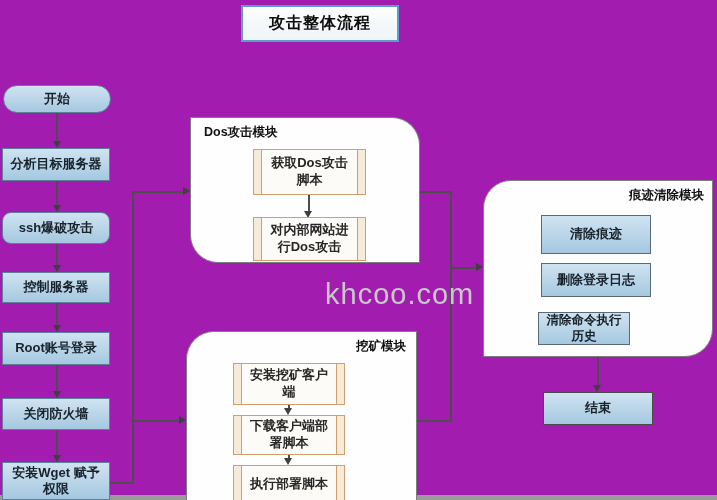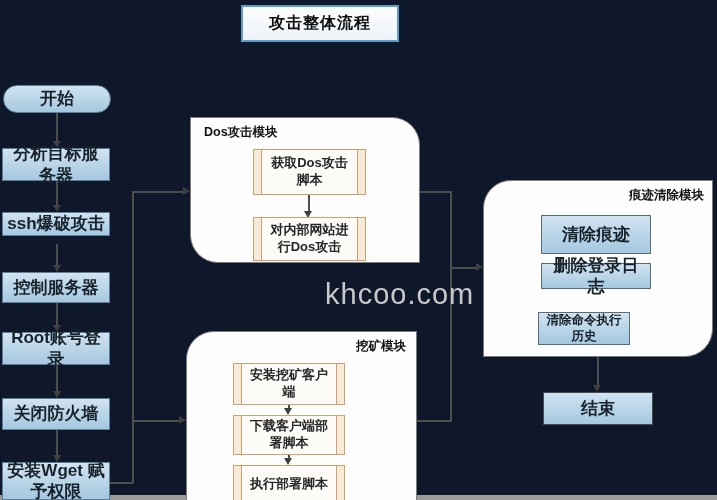--- a/index.html
+++ b/index.html
@@ -1,25 +1,25 @@
 <!DOCTYPE html>
 <html><head>
 <meta charset="utf-8">
 <style>
   html,body{margin:0;padding:0;}
   body{font-family:"Liberation Sans","DejaVu Sans",sans-serif;background:#ffffff;}
-  .page{position:relative;width:717px;height:500px;background:#0f172a;overflow:hidden;}
+  .page{position:relative;width:717px;height:500px;background:#a21caf;overflow:hidden;}
 
   
   .blue-node{
     position:absolute;z-index:2;
     background:linear-gradient(180deg,#d0e3f1 0%,#a5c8e0 100%);
     border:1.5px solid #5d7f97;
     display:flex;align-items:center;justify-content:center;
-    font-size:17px;font-weight:bold;color:#17222b;
+    font-size:13px;font-weight:bold;color:#17222b;
     text-align:center;line-height:1.25;box-sizing:border-box;padding:0 4px;
   }
   .stadium{border-radius:14px;}
 
   
   .module{
     position:absolute;z-index:0;background:#fefefe;
     border:1.5px solid #7d7d7d;box-sizing:border-box;
   }
   .module .mlabel{
@@ -72,21 +72,21 @@
 
   <div class="title-box">
     <span>攻击整体流程</span>
   </div>
 
   <div class="watermark">khcoo.com</div>
   <div class="bottom-edge"></div>
 
   <div class="blue-node stadium" style="left:3px;top:85px;width:108px;height:28px;">开始</div>
   <div class="blue-node" style="left:2px;top:148px;width:108px;height:33px;">分析目标服务器</div>
-  <div class="blue-node" style="left:2px;top:212px;width:108px;height:24px;">ssh爆破攻击</div>
+  <div class="blue-node" style="left:2px;top:212px;width:108px;height:32px;border-radius:9px;">ssh爆破攻击</div>
   <div class="blue-node" style="left:2px;top:272px;width:108px;height:31px;">控制服务器</div>
   <div class="blue-node" style="left:2px;top:332px;width:108px;height:33px;">Root账号登录</div>
   <div class="blue-node" style="left:2px;top:398px;width:108px;height:32px;">关闭防火墙</div>
   <div class="blue-node" style="left:2px;top:462px;width:108px;height:38px;">安装Wget 赋予权限</div>
 
   <div class="ln" style="left:56px;top:113px;width:1.5px;height:28px;"></div>
   <div class="ah-d" style="left:53px;top:141px;"></div>
   <div class="ln" style="left:56px;top:181px;width:1.5px;height:24px;"></div>
   <div class="ah-d" style="left:53px;top:205px;"></div>
   <div class="ln" style="left:56px;top:244px;width:1.5px;height:21px;"></div>
@@ -147,21 +147,21 @@
   <div class="ln" style="left:420px;top:191px;width:32px;height:1.5px;"></div>
   <div class="ln" style="left:450px;top:191px;width:1.5px;height:230px;"></div>
   <div class="ln" style="left:417px;top:420px;width:35px;height:1.5px;"></div>
   <div class="ln" style="left:451px;top:267px;width:25px;height:1.5px;"></div>
   <div class="ah-r" style="left:476px;top:263px;"></div>
 
   <div class="module" style="left:483px;top:180px;width:230px;height:177px;border-radius:28px 0 28px 0;">
     <span class="mlabel" style="right:8px;top:6px;">痕迹清除模块</span>
   </div>
   <div class="blue-node" style="left:541px;top:215px;width:110px;height:39px;border-color:#5a6b77;">清除痕迹</div>
-  <div class="blue-node" style="left:541px;top:263px;width:110px;height:26px;border-color:#5a6b77;">删除登录日志</div>
+  <div class="blue-node" style="left:541px;top:263px;width:110px;height:34px;border-color:#5a6b77;">删除登录日志</div>
   <div class="blue-node" style="left:538px;top:312px;width:92px;height:33px;border-color:#5a6b77;font-size:12.5px;">清除命令执行历史</div>
 
   <div class="ln" style="left:597px;top:357px;width:1.5px;height:28px;"></div>
   <div class="ah-d" style="left:593px;top:385px;"></div>
 
   <div class="blue-node" style="left:543px;top:392px;width:110px;height:33px;border-color:#4a4a4a;">结束</div>
 
 </div>
 
 </body></html>

